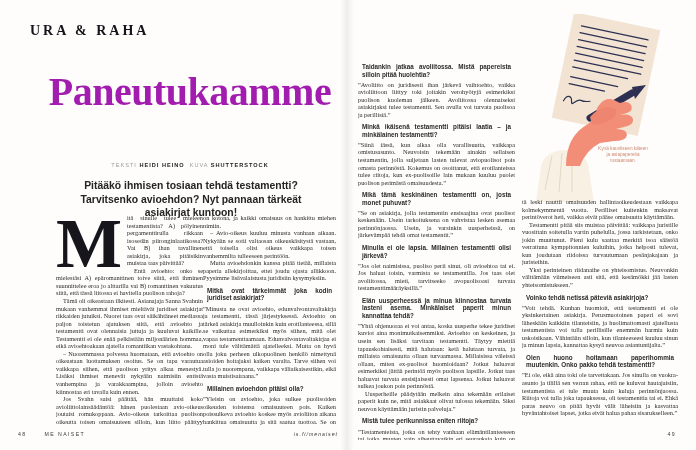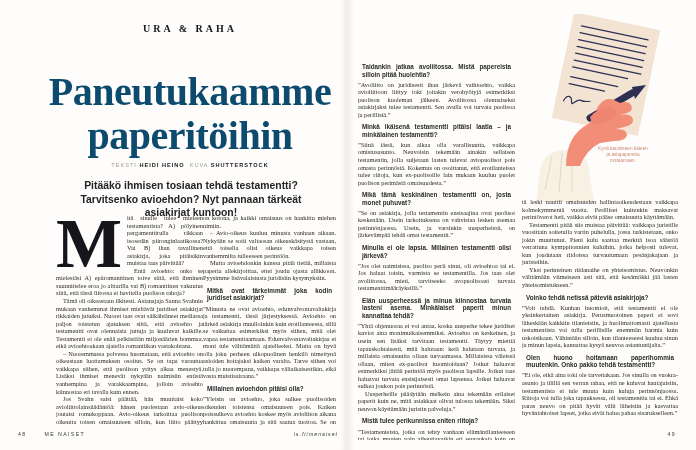--- a/index.html
+++ b/index.html
@@ -5,25 +5,25 @@
   html,body{margin:0;padding:0;}
   body{
     width:696px;height:450px;background:#ffffff;overflow:hidden;
     font-family:"Liberation Serif", serif;color:#1f1f1e;
   }
   .spread{position:relative;width:696px;height:450px;background:#fefdfc;}
   .gutter{position:absolute;left:340px;top:0;width:14px;height:450px;
     background:linear-gradient(90deg, rgba(0,0,0,0) 0%, rgba(60,50,40,0.08) 50%, rgba(0,0,0,0) 100%);}
 
   
-  .kicker{position:absolute;left:30px;top:23px;width:320px;text-align:center;
-    font-family:"Liberation Serif",serif;font-weight:700;font-size:10px;letter-spacing:3px;color:#14141a;}
+  .kicker{position:absolute;left:30px;top:23px;width:320px;
+    font-family:"Liberation Serif",serif;font-weight:700;font-size:14px;letter-spacing:3px;color:#14141a;}
   .title{position:absolute;left:14px;top:70px;width:352px;margin:0;text-align:center;
     font-family:"Liberation Serif",serif;font-weight:700;font-size:40px;line-height:44px;
-    letter-spacing:-0.5px;color:#0c4a6e;}
+    letter-spacing:-0.5px;color:#a21caf;}
   .byline{position:absolute;left:30px;top:162px;width:320px;text-align:center;
     font-family:"Liberation Sans",sans-serif;font-size:5.6px;letter-spacing:1px;color:#9a9a98;}
   .byline .by-name{color:#1c1c1c;font-weight:700;}
   .lede{position:absolute;left:56px;top:178px;width:268px;margin:1px;text-align:center;
     font-family:"Liberation Sans",sans-serif;font-weight:700;font-size:10.4px;line-height:13.6px;color:#242424;}
 
   
   .col{position:absolute;overflow:hidden;}
   .colL1{left:56px;top:214px;width:147px;height:213px;}
   .colL2{left:203px;top:214px;width:133px;height:213px;}
@@ -53,21 +53,21 @@
     font-family:"Liberation Sans",sans-serif;font-size:4.7px;line-height:6.2px;color:#cf8a74;}
 </style>
 </head>
 <body>
 
 <div class="spread">
 
   <section>
     <div class="kicker">URA &amp; RAHA</div>
 
-    <h1 class="title"><span>Paneutukaamme</span><br><span>paperitöihin</span></h1>
+    <h1 class="title"><span>Paneutukaamme</span><br></h1>
 
     <div class="byline">
       <span class="by-label">TEKSTI</span>
       <span class="by-name">HEIDI HEINO</span>&nbsp;
       <span class="by-label">KUVA</span>
       <span class="by-name">SHUTTERSTOCK</span>
     </div>
 
     <p class="lede">Pitääkö ihmisen tosiaan tehdä testamentti? Tarvitsenko avioehdon? Nyt pannaan tärkeät asiakirjat kuntoon!</p>
 

